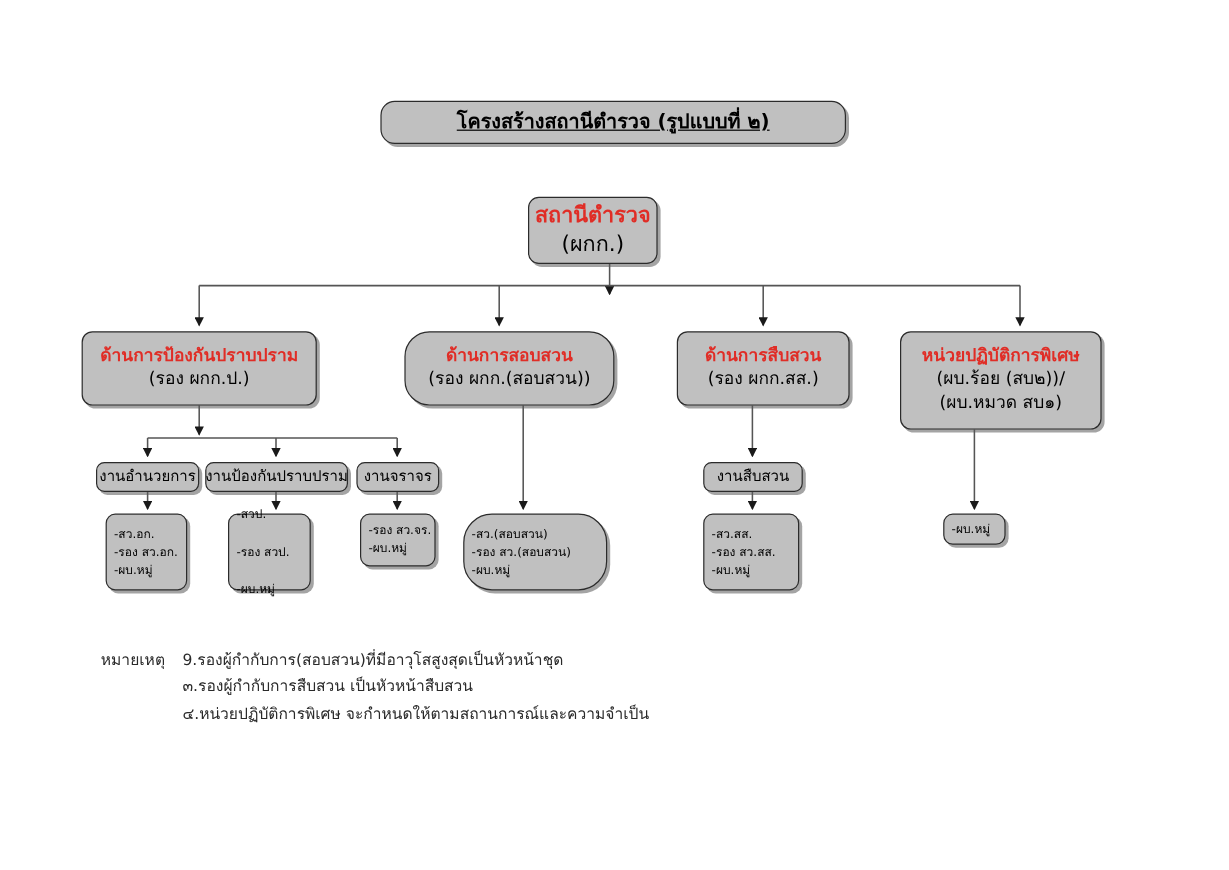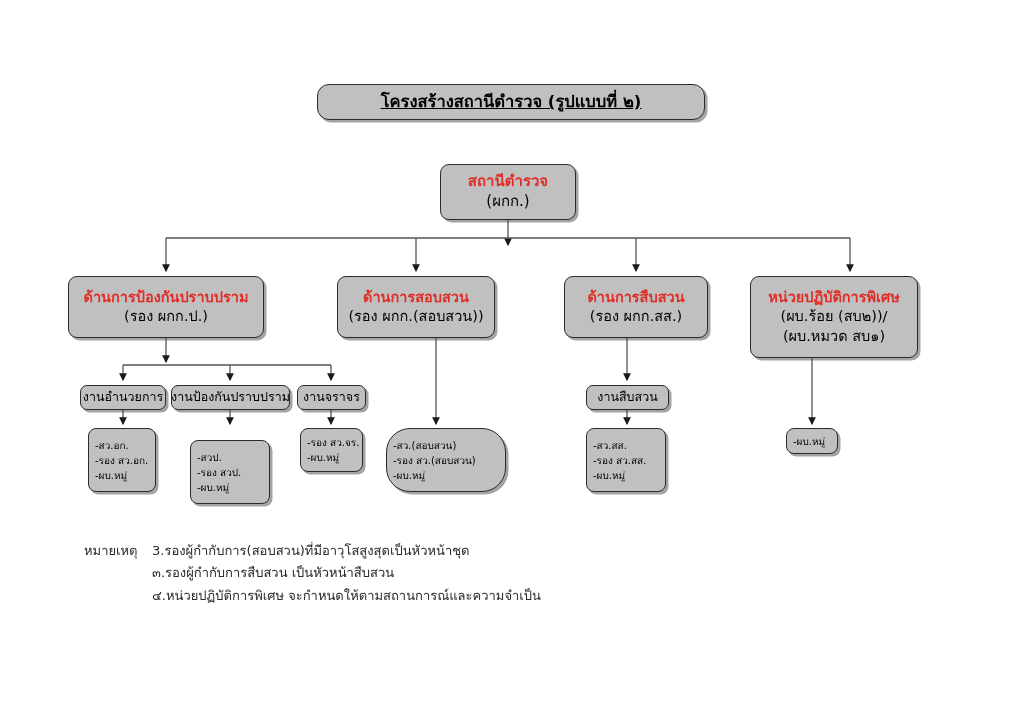--- a/index.html
+++ b/index.html
@@ -60,39 +60,39 @@
     border-radius: 12px;
     font-size: 16.5px;
     font-weight: bold;
     text-decoration: underline;
   }
 
   
   #root-node {
     left: 440px;
     top: 164px;
-    width: 136px;
+    width: 108px;
     height: 56px;
-    font-size: 15px;
+    font-size: 18px;
   }
   .red-title {
     color: #e02d26;
     font-weight: bold;
   }
   .sub-line {
     color: #000000;
   }
 
   
   .dept {
     font-size: 14.5px;
     height: 62px;
   }
   #dept-prevention { left: 68px;  top: 276px; width: 196px; }
-  #dept-inquiry    { left: 337px; top: 276px; width: 158px; }
+  #dept-inquiry    { left: 337px; top: 276px; width: 175px; border-radius: 21px; }
   #dept-detective  { left: 564px; top: 276px; width: 144px; }
   #dept-special    { left: 750px; top: 276px; width: 168px; height: 82px; }
 
   
   .unit {
     height: 25px;
     font-size: 12.5px;
     border-radius: 7px;
     border-width: 1.4px;
   }
@@ -106,21 +106,21 @@
     font-size: 10px;
     align-items: flex-start;
     justify-content: center;
     padding: 4px 6px 4px 6px;
     text-align: left;
     border-radius: 8px;
     border-width: 1.5px;
     line-height: 1.5;
   }
   #leaf-admin      { left: 88px;  top: 428px; width: 68px;  height: 64px; }
-  #leaf-prevention { left: 190px; top: 440px; width: 80px;  height: 64px; }
+  #leaf-prevention { left: 190px; top: 428px; width: 69px;  height: 64px; gap: 16px; }
   #leaf-traffic    { left: 300px; top: 428px; width: 63px;  height: 44px; }
   #leaf-inquiry    { left: 386px; top: 428px; width: 120px; height: 64px; border-radius: 24px; }
   #leaf-detective  { left: 586px; top: 428px; width: 80px;  height: 64px; }
   #leaf-special    { left: 786px; top: 428px; width: 52px;  height: 26px;
                      height: 26px; }
 
   
   #footnotes {
     position: absolute;
     left: 84px;
@@ -259,20 +259,20 @@
   </div>
 
   <div class="node leaf" id="leaf-special">
     <span class="ln">-ผบ.หมู่</span>
   </div>
 
   <div id="footnotes">
     <div class="fn-row">
       <div class="fn-label">หมายเหตุ</div>
       <div class="fn-list">
-        <div class="fn-item">3.รองผู้กำกับการ(สอบสวน)ที่มีอาวุโสสูงสุดเป็นหัวหน้าชุด</div>
+        <div class="fn-item">9.รองผู้กำกับการ(สอบสวน)ที่มีอาวุโสสูงสุดเป็นหัวหน้าชุด</div>
         <div class="fn-item">๓.รองผู้กำกับการสืบสวน  เป็นหัวหน้าสืบสวน</div>
         <div class="fn-item">๔.หน่วยปฏิบัติการพิเศษ จะกำหนดให้ตามสถานการณ์และความจำเป็น</div>
       </div>
     </div>
   </div>
 
 </div>
 
 </body></html>

